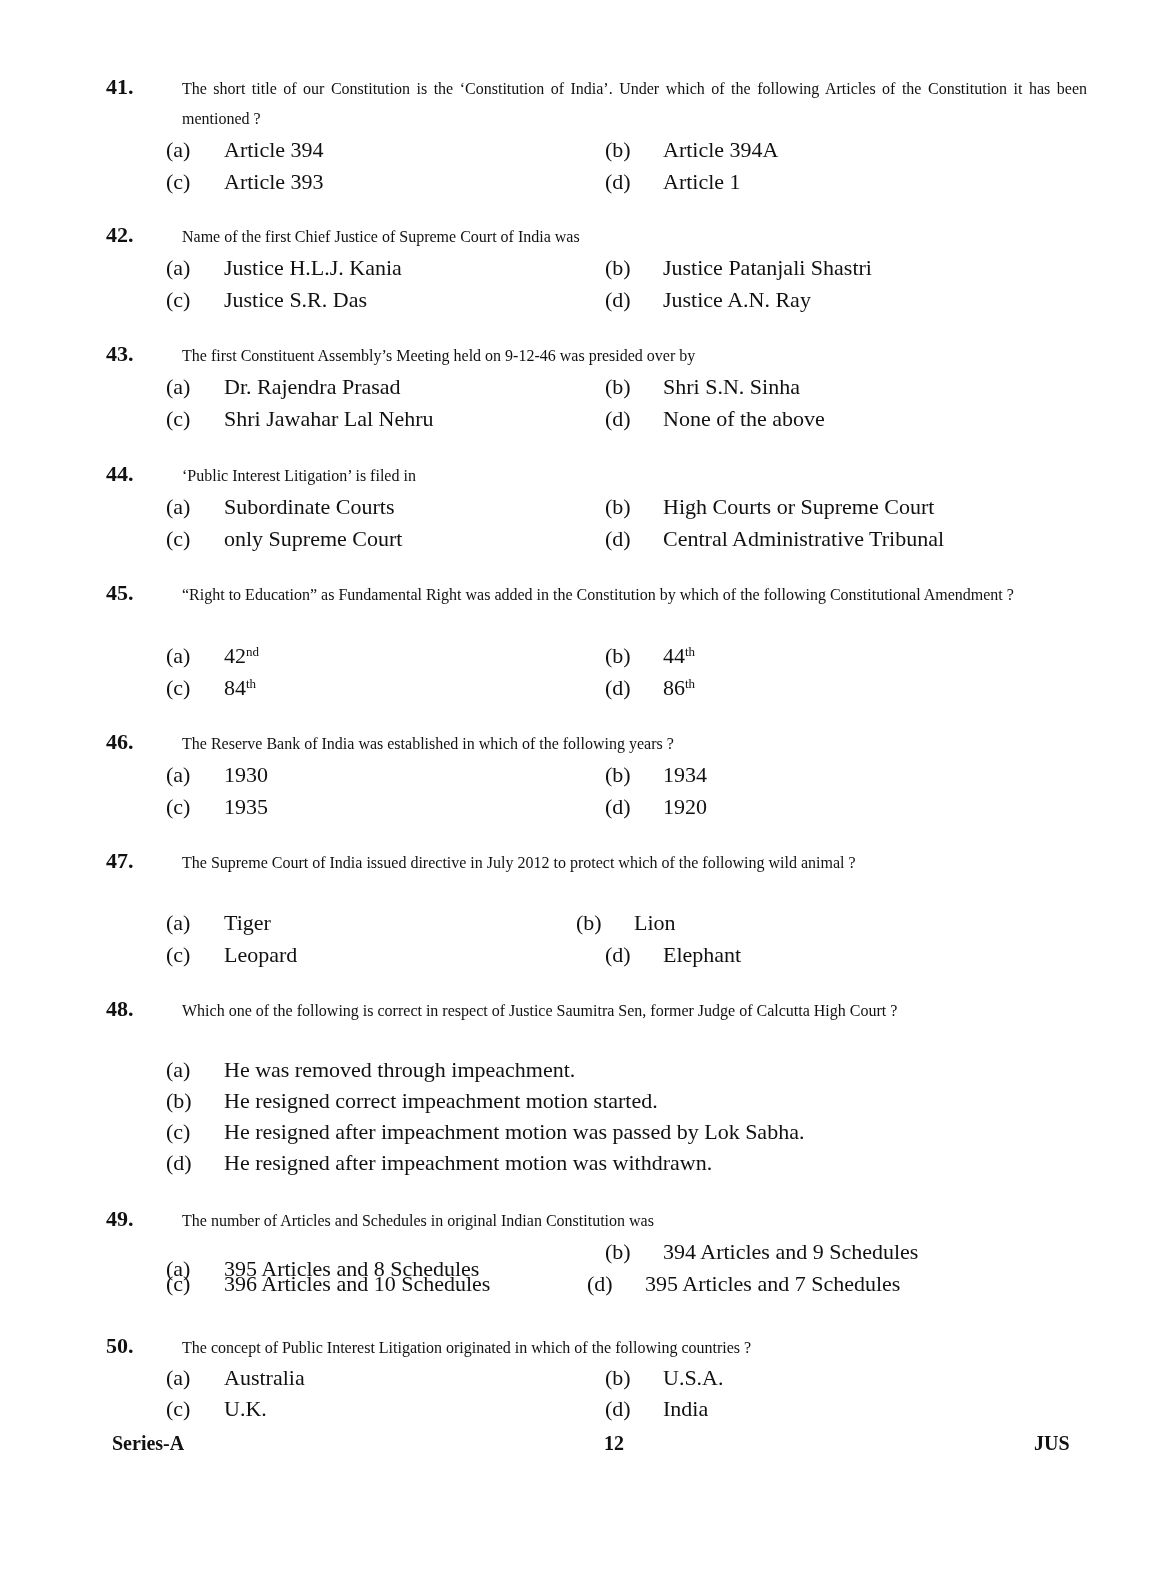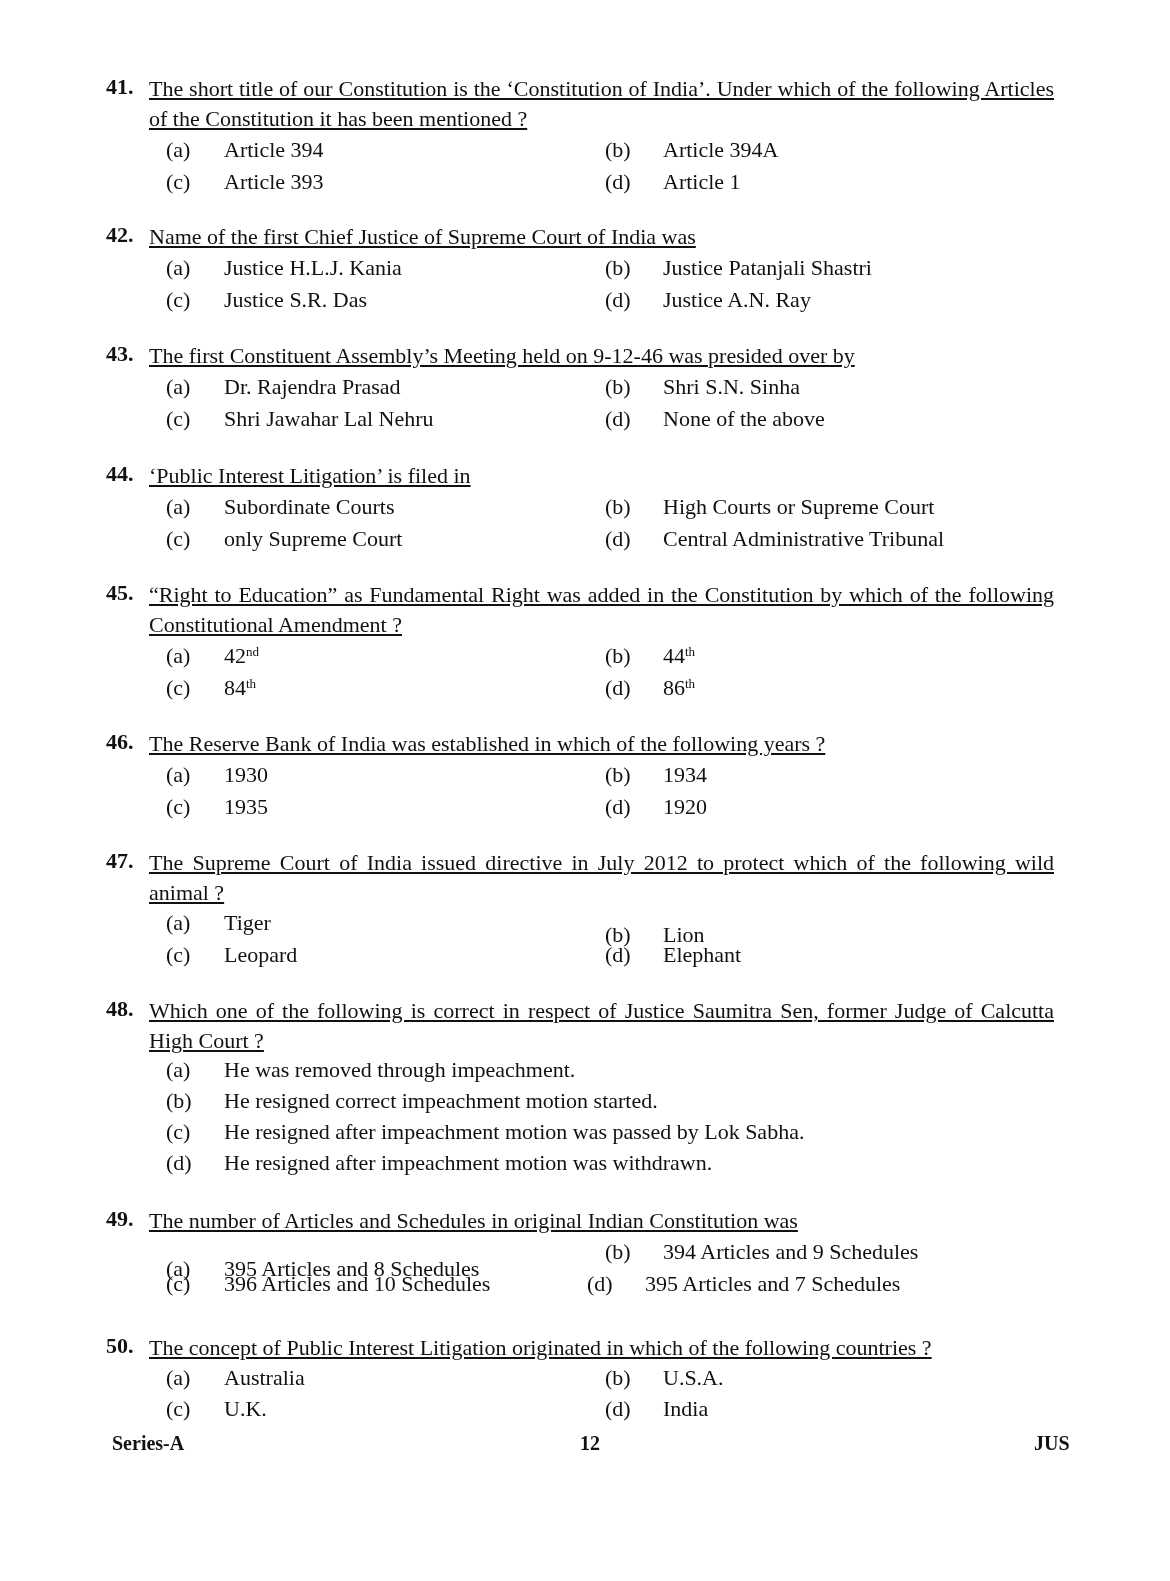--- a/index.html
+++ b/index.html
@@ -1,21 +1,21 @@
 <!DOCTYPE html>
 <html><head>
 <meta charset="utf-8">
 <style>
   html, body { margin:0; padding:0; background:#ffffff; }
   body { width:1170px; height:1581px; position:relative; overflow:hidden;
          font-family:"Liberation Serif","DejaVu Serif",serif; color:#111; }
   .page { position:absolute; left:0; top:0; width:1170px; height:1581px; }
   .q { position:absolute; left:0; width:1170px; }
   .qnum { position:absolute; left:106px; font-weight:bold; font-size:22px; }
-  .qtext { position:absolute; left:149px; width:905px; font-size:22px; line-height:30px; text-align:justify;text-decoration:underline; }
+  .qtext { position:absolute; left:182px; width:905px; font-size:16px; line-height:30px; text-align:justify; }
   .opt { position:absolute; font-size:22px; line-height:30px; white-space:nowrap; }
   .opt .lbl { display:inline-block; width:58px; }
   sup { font-size:13px; vertical-align:top; position:relative; top:-4px; }
   .footer { position:absolute; top:1432px; font-size:20px; font-weight:bold; }
 </style>
 </head>
 <body>
 
 <div class="page">
 
@@ -70,21 +70,21 @@
     <div class="opt" style="left:166px;top:31px;"><span class="lbl">(a)</span><span>1930</span></div>
     <div class="opt" style="left:605px;top:31px;"><span class="lbl">(b)</span><span>1934</span></div>
     <div class="opt" style="left:166px;top:63px;"><span class="lbl">(c)</span><span>1935</span></div>
     <div class="opt" style="left:605px;top:63px;"><span class="lbl">(d)</span><span>1920</span></div>
   </div>
 
   <div class="q" style="top:848px;">
     <span class="qnum">47.</span>
     <div class="qtext">The Supreme Court of India issued directive in July 2012 to protect which of the following wild animal ?</div>
     <div class="opt" style="left:166px;top:60px;"><span class="lbl">(a)</span><span>Tiger</span></div>
-    <div class="opt" style="left:605px;top:60px;margin-top:12px;"><span class="lbl">(b)</span><span>Lion</span></div>
+    <div class="opt" style="left:576px;top:60px;"><span class="lbl">(b)</span><span>Lion</span></div>
     <div class="opt" style="left:166px;top:92px;"><span class="lbl">(c)</span><span>Leopard</span></div>
     <div class="opt" style="left:605px;top:92px;"><span class="lbl">(d)</span><span>Elephant</span></div>
   </div>
 
   <div class="q" style="top:996px;">
     <span class="qnum">48.</span>
     <div class="qtext">Which one of the following is correct in respect of Justice Saumitra Sen, former Judge of Calcutta High Court ?</div>
     <div class="opt" style="left:166px;top:59px;"><span class="lbl">(a)</span><span>He was removed through impeachment.</span></div>
     <div class="opt" style="left:166px;top:90px;"><span class="lbl">(b)</span><span>He resigned correct impeachment motion started.</span></div>
     <div class="opt" style="left:166px;top:121px;"><span class="lbl">(c)</span><span>He resigned after impeachment motion was passed by Lok Sabha.</span></div>
@@ -103,15 +103,15 @@
   <div class="q" style="top:1333px;">
     <span class="qnum">50.</span>
     <div class="qtext">The concept of Public Interest Litigation originated in which of the following countries ?</div>
     <div class="opt" style="left:166px;top:30px;"><span class="lbl">(a)</span><span>Australia</span></div>
     <div class="opt" style="left:605px;top:30px;"><span class="lbl">(b)</span><span>U.S.A.</span></div>
     <div class="opt" style="left:166px;top:61px;"><span class="lbl">(c)</span><span>U.K.</span></div>
     <div class="opt" style="left:605px;top:61px;"><span class="lbl">(d)</span><span>India</span></div>
   </div>
 
   <div class="footer" style="left:112px;">Series-A</div>
-  <div class="footer" style="left:580px;">12</div>
+  <div class="footer" style="left:604px;">12</div>
   <div class="footer" style="left:1034px;">JUS</div>
 </div>
 
 </body></html>

